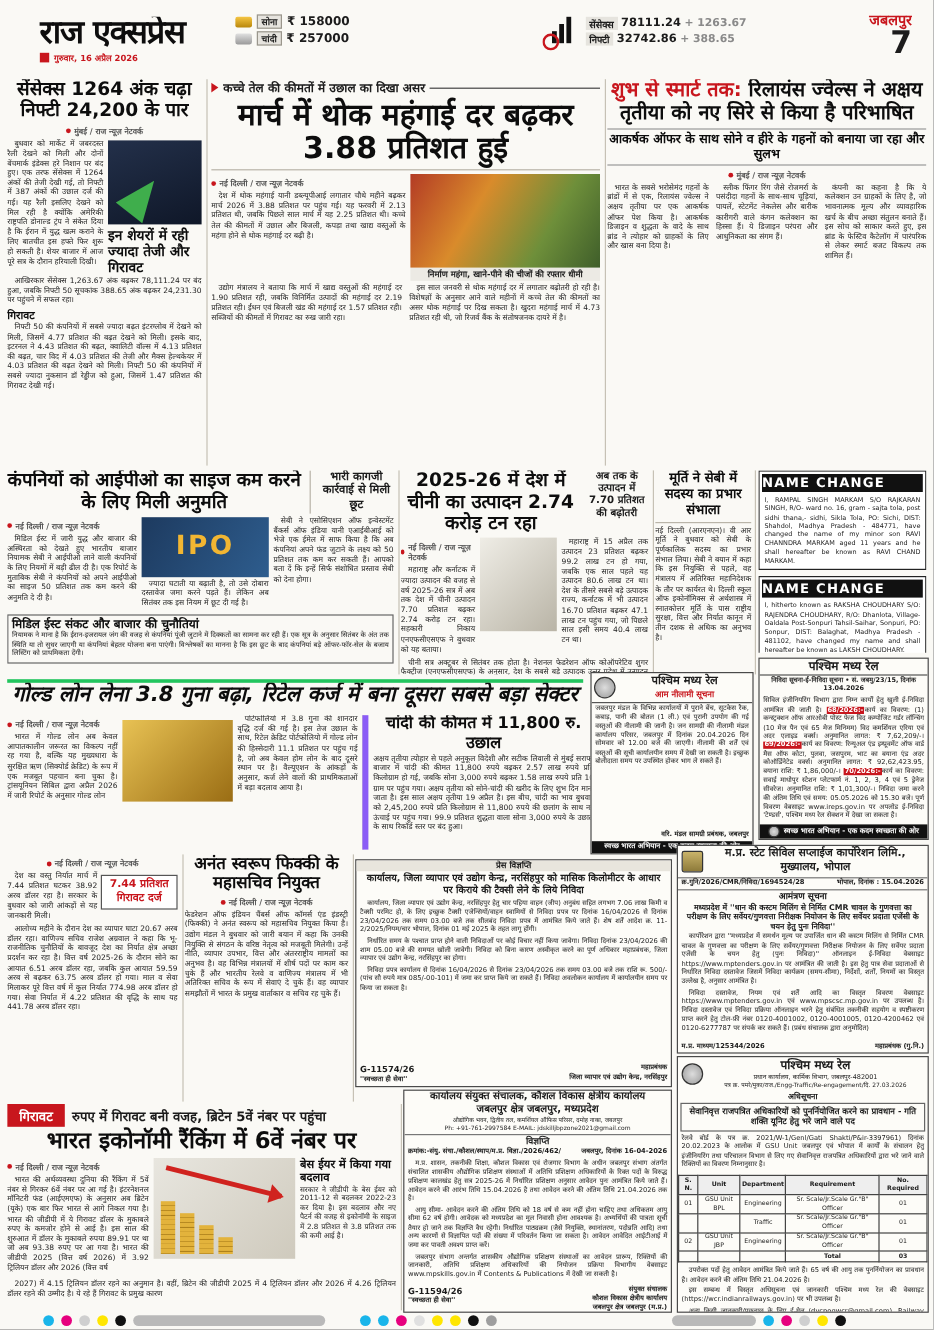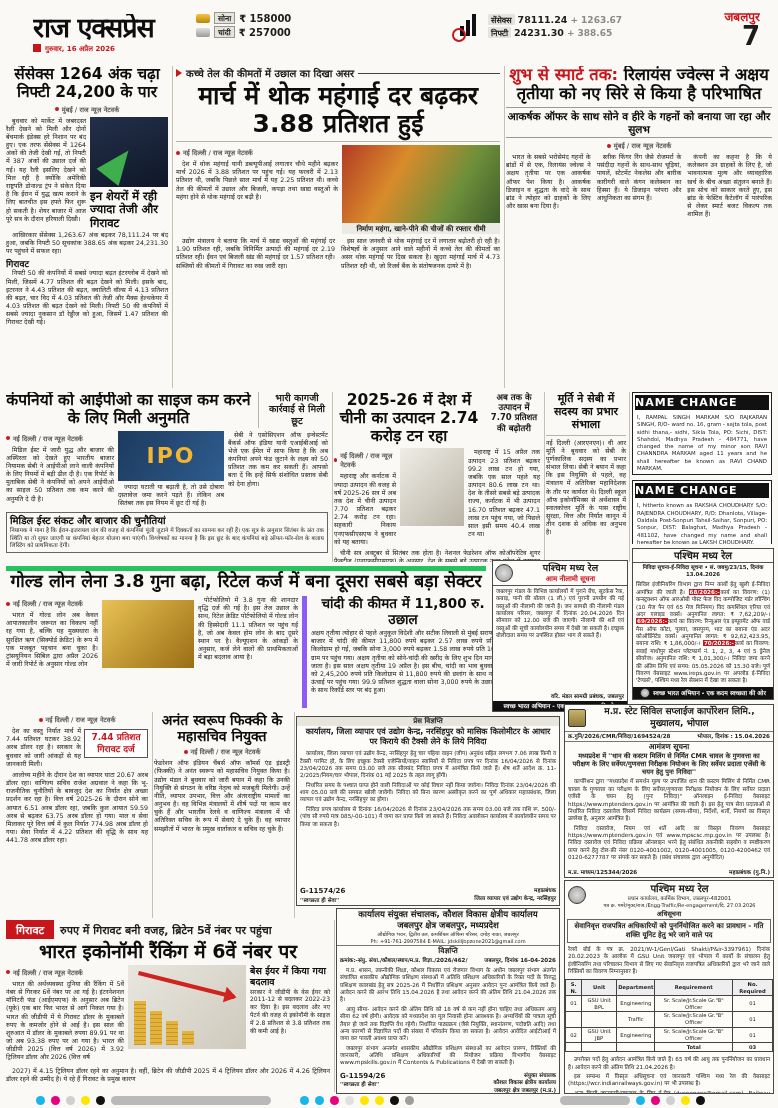--- a/index.html
+++ b/index.html
@@ -116,21 +116,21 @@
       <span class="ring"></span>
     </div>
     <div class="abs" style="left:488px;top:12px;width:150px;">
       <div class="idxrow">
         <span class="idxlab">सेंसेक्स</span>
         <span class="idxval">78111.24</span>
         <span class="idxchg">+ 1263.67</span>
       </div>
       <div class="idxrow">
         <span class="idxlab">निफ्टी</span>
-        <span class="idxval">24231.30</span>
+        <span class="idxval">32742.86</span>
         <span class="idxchg">+ 388.65</span>
       </div>
     </div>
     <div class="abs" style="left:688px;top:8px;width:72px;">
       <div class="city">जबलपुर</div>
       <div class="pageno">7</div>
     </div>
   </div>
 
   <div class="abs" style="left:6px;top:66px;width:162px;height:322px;border-right:1px solid #c6c1b5;padding-right:4px;">
@@ -282,21 +282,21 @@
     <div style="font-size:5.4px;font-weight:700;text-align:center;padding:1px;">निविदा सूचना-ई-निविदा सूचना • सं. जबमु/23/15, दिनांक 13.04.2026</div>
     <div class="nbody" style="flex:1;">
       <span>सिविल इंजीनियरिंग विभाग द्वारा निम्न कार्यों हेतु खुली ई-निविदा आमंत्रित की जाती है। </span><span class="rtag">68/2026:-</span><span>कार्य का विवरण: (1) कन्स्ट्रक्शन ऑफ आरओबी पोस्ट फेज विद कम्पोजिट गर्डर लॉन्चिंग (10 मेज पैन एवं 65 मेज मिनिमम) विद कमर्शियल एरिया एवं अदर एलाइड वर्क्स। अनुमानित लागत: ₹ 7,62,209/-। </span><span class="rtag">69/2026:-</span><span>कार्य का विवरण: रिन्यूअल एंड इम्प्रूवमेंट ऑफ वार्ड मैस ऑफ कोटा, पुलवा, जसपुरम, भाट का बयाना एंड अदर कोऑर्डिनेटेड वर्क्स। अनुमानित लागत: ₹ 92,62,423.95, बयाना राशि: ₹ 1,86,000/-। </span><span class="rtag">70/2026:-</span><span>कार्य का विवरण: सवाई माधोपुर स्टेशन प्लेटफार्म नं. 1, 2, 3, 4 एवं 5 ड्रेनेज सीवरेज। अनुमानित राशि: ₹ 1,01,300/-। निविदा जमा करने की अंतिम तिथि एवं समय: 05.05.2026 को 15.30 बजे। पूर्ण विवरण वेबसाइट www.ireps.gov.in पर अपलोड ई-निविदा 'टेण्डर्स', पश्चिम मध्य रेल सेक्शन में देखा जा सकता है।</span>
     </div>
     <div class="blackstrip">
         <span class="emblem" style="width:8px;height:8px;border-width:1px;"></span>
         <span>स्वच्छ भारत अभियान - एक कदम स्वच्छता की ओर</span>
       </div>
   </div>
 
-  <div class="abs" style="left:6px;top:566px;width:480px;height:26px;border-top:5px solid #22c55e;">
+  <div class="abs" style="left:6px;top:566px;width:480px;height:26px;border-top:3px solid #22c55e;font-style:italic;">
     <div class="h-l" style="font-size:17.5px;">गोल्ड लोन लेना 3.8 गुना बढ़ा, रिटेल कर्ज में बना दूसरा सबसे बड़ा सेक्टर</div>
   </div>
   <div class="abs" style="left:6px;top:596px;width:292px;height:112px;border-right:1px solid #c6c1b5;padding-right:4px;">
     <div class="flexrow">
       <div style="width:92px;flex:none;">
         <div class="byline" style="justify-content:flex-start;">
             <span class="dot"></span>
             <span>नई दिल्ली / राज न्यूज़ नेटवर्क</span>
           </div>
         <div class="body">

